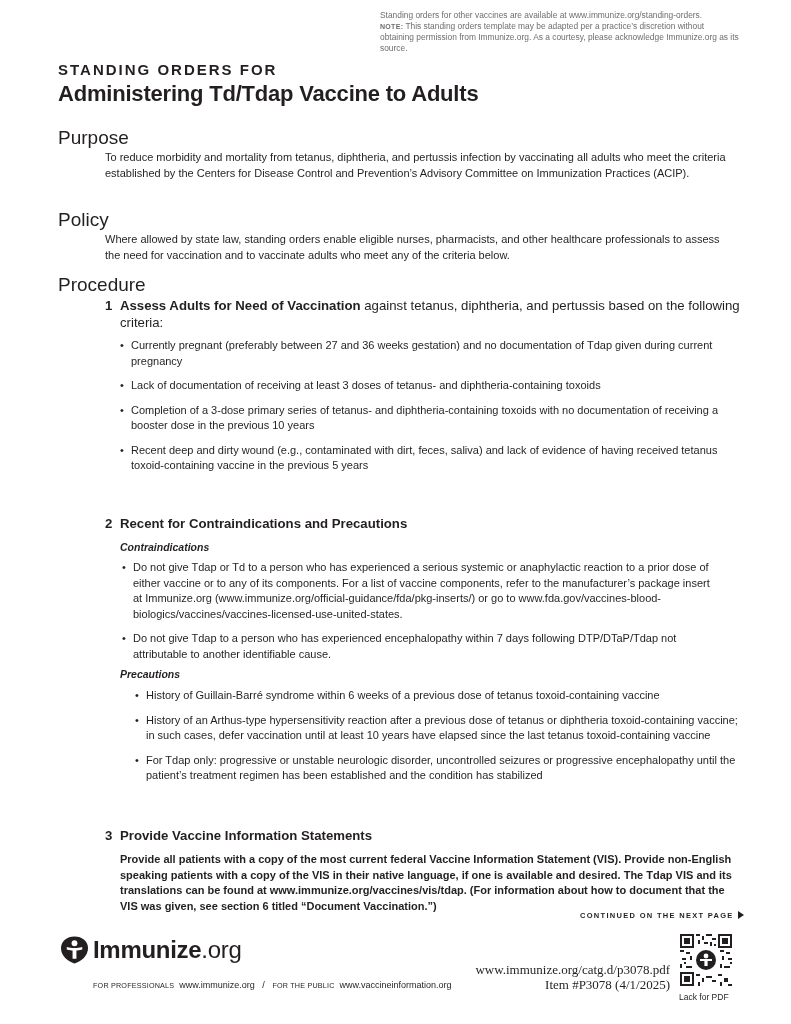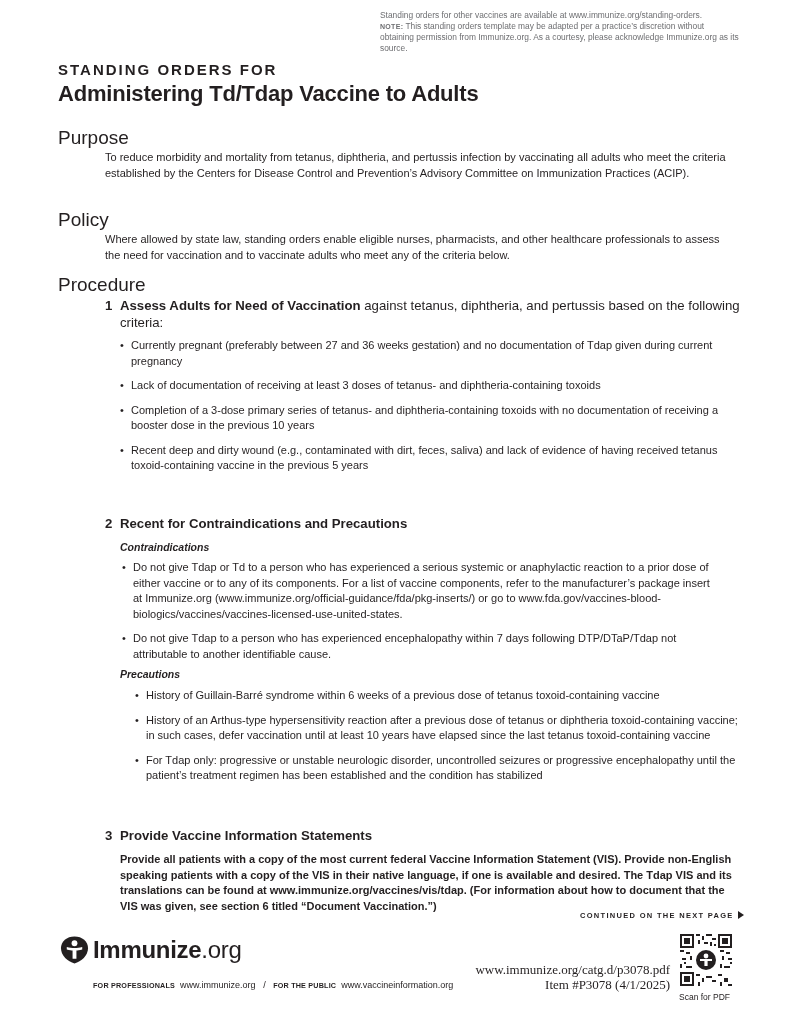--- a/index.html
+++ b/index.html
@@ -30,21 +30,21 @@
 
   .continued { position: absolute; left: 580px; top: 911px; font-size: 7.5px; font-weight: bold; letter-spacing: 1.3px; color: #231f20; }
   .continued .arrow { display: inline-block; width: 0; height: 0; border-top: 4px solid transparent; border-bottom: 4px solid transparent; border-left: 6px solid #231f20; vertical-align: -1px; margin-left: 4px; }
 
   .logo { position: absolute; left: 60px; top: 935px; display: flex; align-items: center; }
   .logo .mark { width: 29px; height: 30px; }
   .logo .word { font-size: 24px; font-weight: bold; margin-left: 4px; color: #231f20; letter-spacing: -0.3px; }
   .logo .word .suffix { font-weight: normal; }
 
   .footer-links { position: absolute; left: 93px; top: 980px; font-size: 9px; color: #231f20; }
-  .footer-links .lbl { font-size: 7.2px; font-weight: bold; letter-spacing: 0.2px; }
+  .footer-links .lbl { font-size: 7.2px; font-weight: normal; letter-spacing: 0.2px; }
   .footer-links .sep { margin: 0 5px; }
 
   .footer-right { position: absolute; right: 121px; top: 962px; text-align: right; font-size: 13px; line-height: 15px; color: #231f20; font-family: Liberation Serif, serif; }
 
   .qr { position: absolute; left: 680px; top: 934px; width: 52px; height: 52px; }
   .qr-caption { position: absolute; left: 679px; top: 992px; font-size: 8.5px; color: #231f20; }
 </style>
 </head>
 <body>
 
@@ -165,13 +165,13 @@
       <rect x="19" y="20" width="2" height="1"></rect>
       <rect x="22" y="22" width="2" height="2"></rect>
       <rect x="20" y="24" width="1" height="2"></rect>
       <rect x="24" y="25" width="2" height="1"></rect>
     <circle cx="13" cy="13" r="5"></circle>
   </g>
   <circle cx="13" cy="11" r="1.2" fill="#fff"></circle>
   <rect x="12.2" y="12.5" width="1.6" height="3.5" fill="#fff"></rect>
   <rect x="10" y="12.5" width="6" height="1" fill="#fff"></rect>
 </svg>
-<div class="qr-caption">Scan for PDF</div>
+<div class="qr-caption">Lack for PDF</div>
 
 </body></html>

